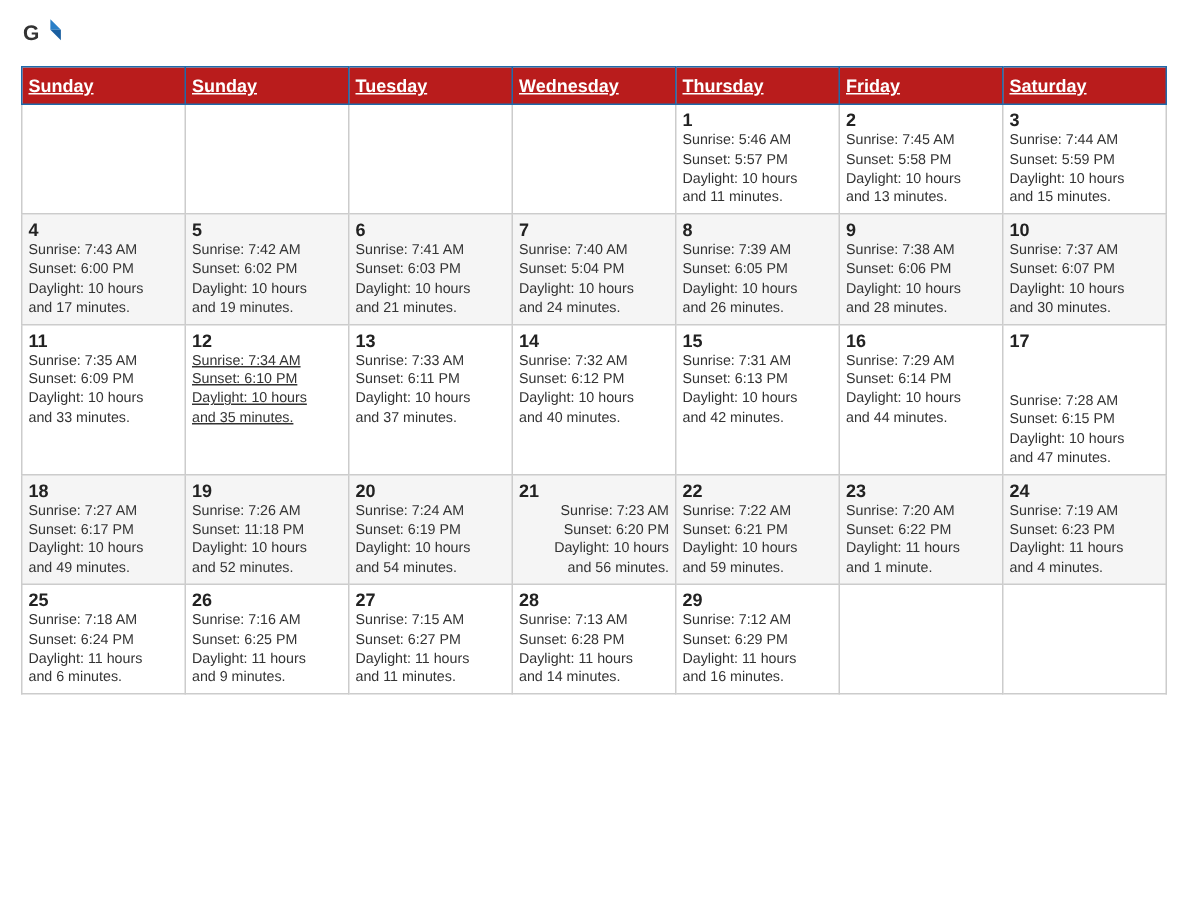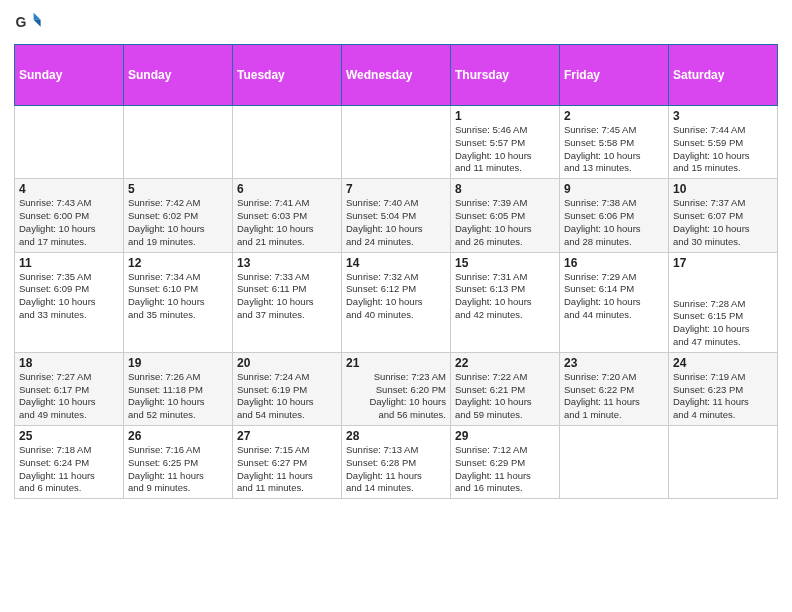--- a/index.html
+++ b/index.html
@@ -57,27 +57,28 @@
       font-size: 15px;
       color: #444;
       margin-top: 2px;
     }
     .calendar {
       width: 100%;
       border-collapse: collapse;
       border: 1px solid #ccc;
     }
     .calendar th {
-      background-color: #d946ef;
+      background-color: #b91c1c;
       color: #fff;
       font-size: 12px;
       font-weight: bold;
-      padding: 23px 4px;
+      padding: 5px 4px;
       text-align: left;
       border: 1px solid #1e6aaa;
+      text-decoration: underline;
     }
     .calendar td {
       vertical-align: top;
       border: 1px solid #ccc;
       padding: 3px 4px;
       width: 108px;
       min-height: 70px;
       background: #fff;
     }
     .calendar tr:nth-child(even) td {
@@ -218,21 +219,21 @@
         <tr>
           <td>
             <span class="day-num">11</span>
             <div class="day-info" style="white-space: pre-line;">Sunrise: 7:35 AM
 Sunset: 6:09 PM
 Daylight: 10 hours
 and 33 minutes.</div>
           </td>
           <td>
             <span class="day-num">12</span>
-            <div class="day-info" style="white-space: pre-line;">Sunrise: 7:34 AM
+            <div class="day-info" style="white-space: pre-line; text-decoration: underline;">Sunrise: 7:34 AM
 Sunset: 6:10 PM
 Daylight: 10 hours
 and 35 minutes.</div>
           </td>
           <td>
             <span class="day-num">13</span>
             <div class="day-info" style="white-space: pre-line;">Sunrise: 7:33 AM
 Sunset: 6:11 PM
 Daylight: 10 hours
 and 37 minutes.</div>

